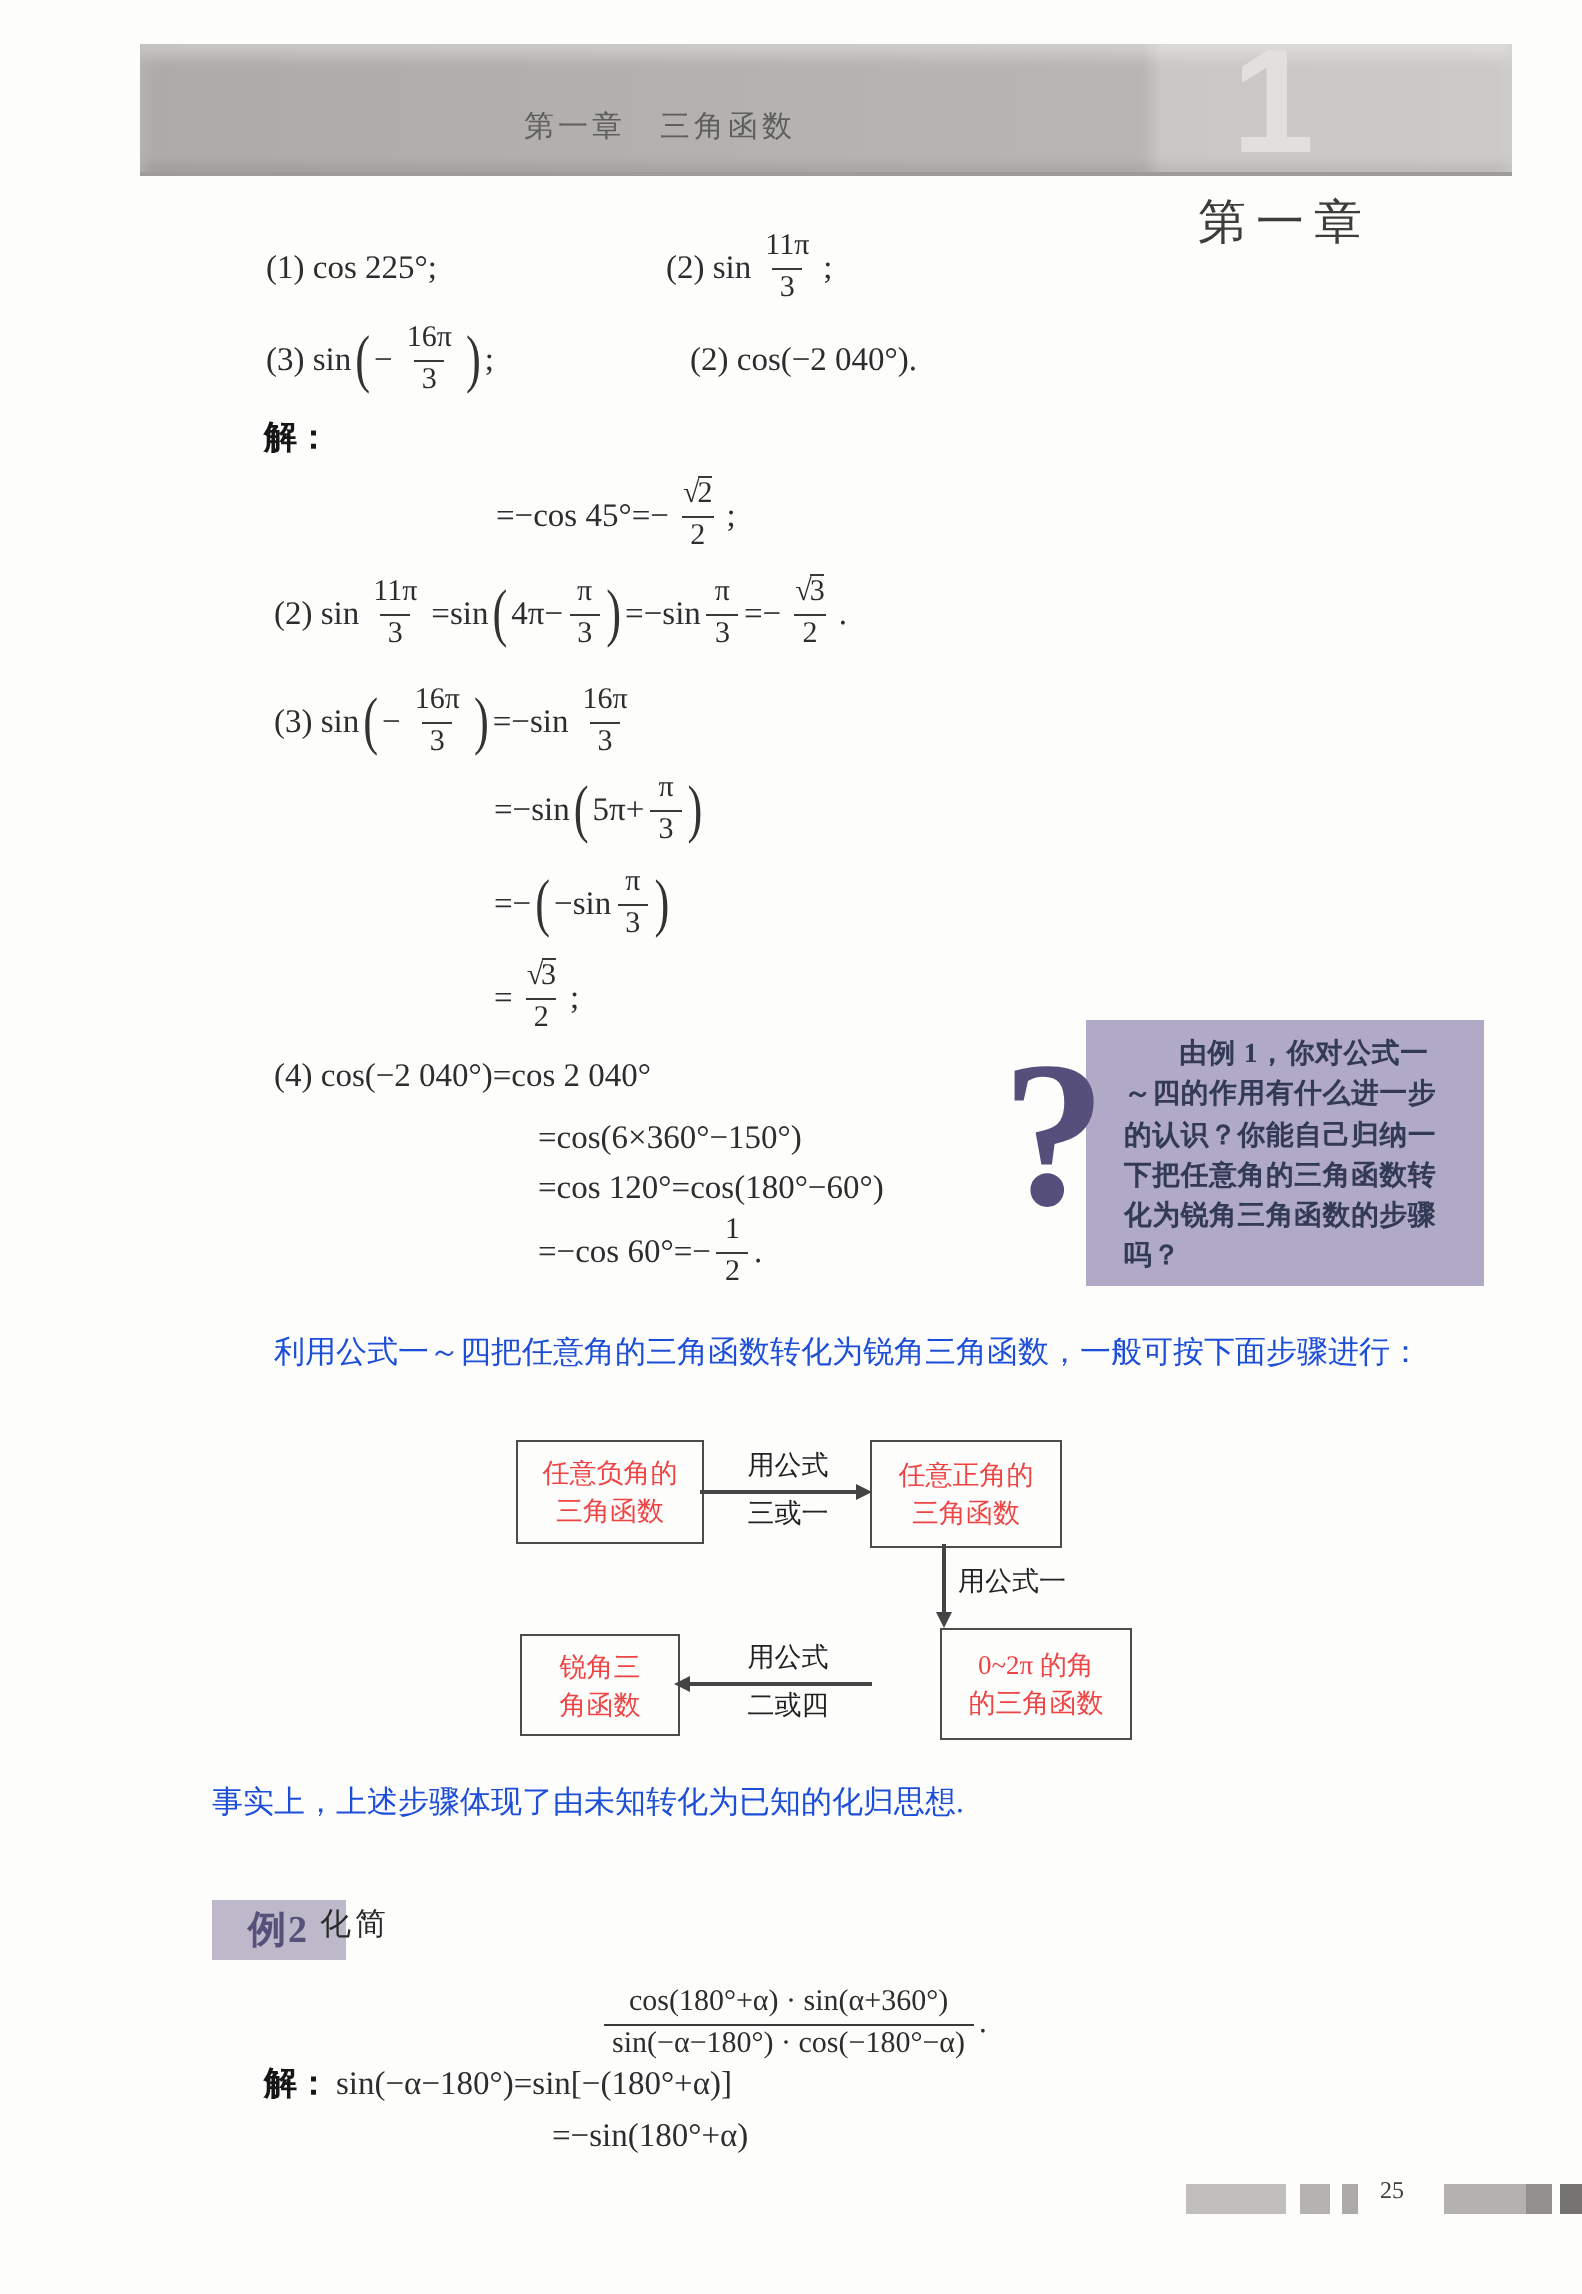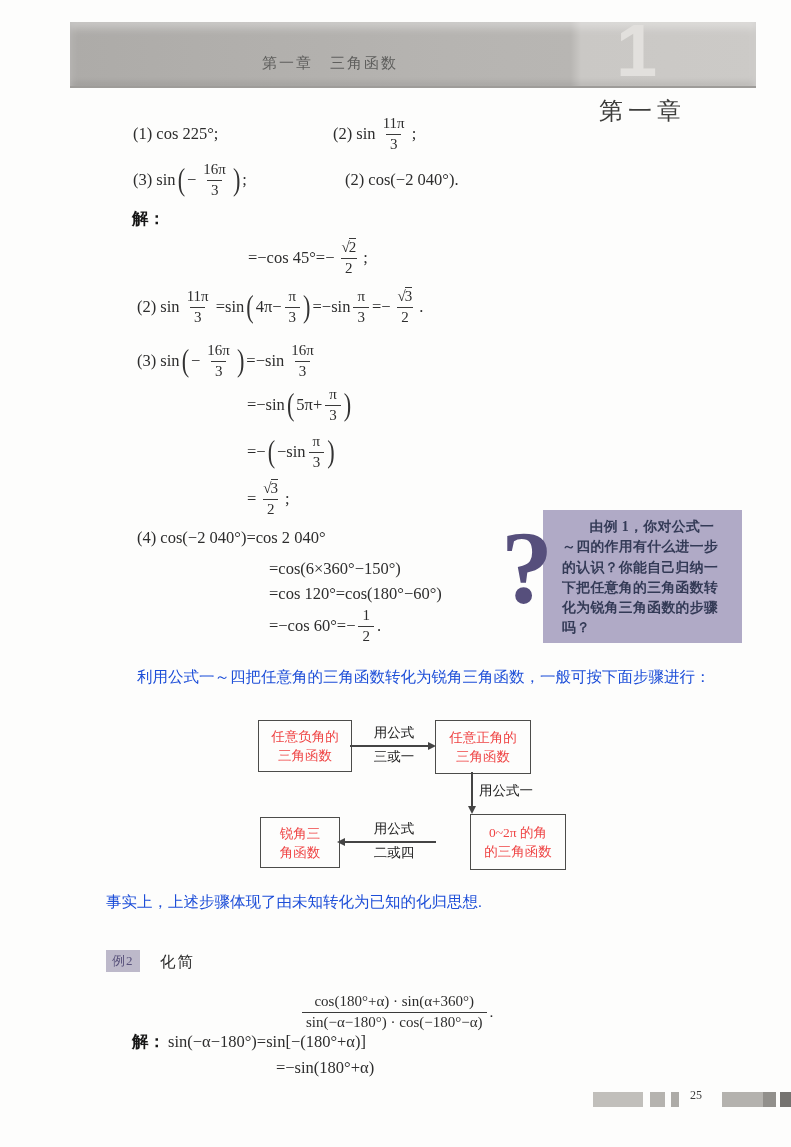--- a/index.html
+++ b/index.html
@@ -72,22 +72,22 @@
   .fline{position:absolute;background:#444;}
   #fline-1{left:350px;top:745px;width:80px;height:1.5px;}
   #fline-2{left:471px;top:772px;width:1.5px;height:38px;}
   #fline-3{left:343px;top:841px;width:93px;height:1.5px;}
   .ahead{position:absolute;width:0;height:0;}
   #ahead-1{left:428px;top:741.5px;border-left:8px solid #444;border-top:4.5px solid transparent;border-bottom:4.5px solid transparent;}
   #ahead-2{left:467.5px;top:806px;border-top:8px solid #444;border-left:4.5px solid transparent;border-right:4.5px solid transparent;}
   #ahead-3{left:337px;top:837.5px;border-right:8px solid #444;border-top:4.5px solid transparent;border-bottom:4.5px solid transparent;}
 
   
-  #ex2-chip{position:absolute;left:106px;top:950px;background:#bdb9ca;color:#57507a;font-weight:normal;
-    font-size:13px;padding:2px 6px;letter-spacing:1px;}
+  #ex2-chip{position:absolute;left:106px;top:950px;background:#bdb9ca;color:#57507a;font-weight:bold;
+    font-size:19px;padding:2px 18px;letter-spacing:1px;}
   #ex2-title{position:absolute;left:160px;top:952px;font-size:15.5px;color:#2a2a2a;letter-spacing:2px;}
 
   
   .fblock{position:absolute;top:1092px;height:15px;}
   #fb-1{left:593px;width:50px;background:#c1bfbb;}
   #fb-2{left:650px;width:15px;background:#b5b3af;}
   #fb-3{left:671px;width:8px;background:#adaba7;}
   #fb-4{left:722px;width:41px;background:#b4b2ae;}
   #fb-5{left:763px;width:13px;background:#92908c;}
   #fb-6{left:780px;width:11px;background:#757370;}

